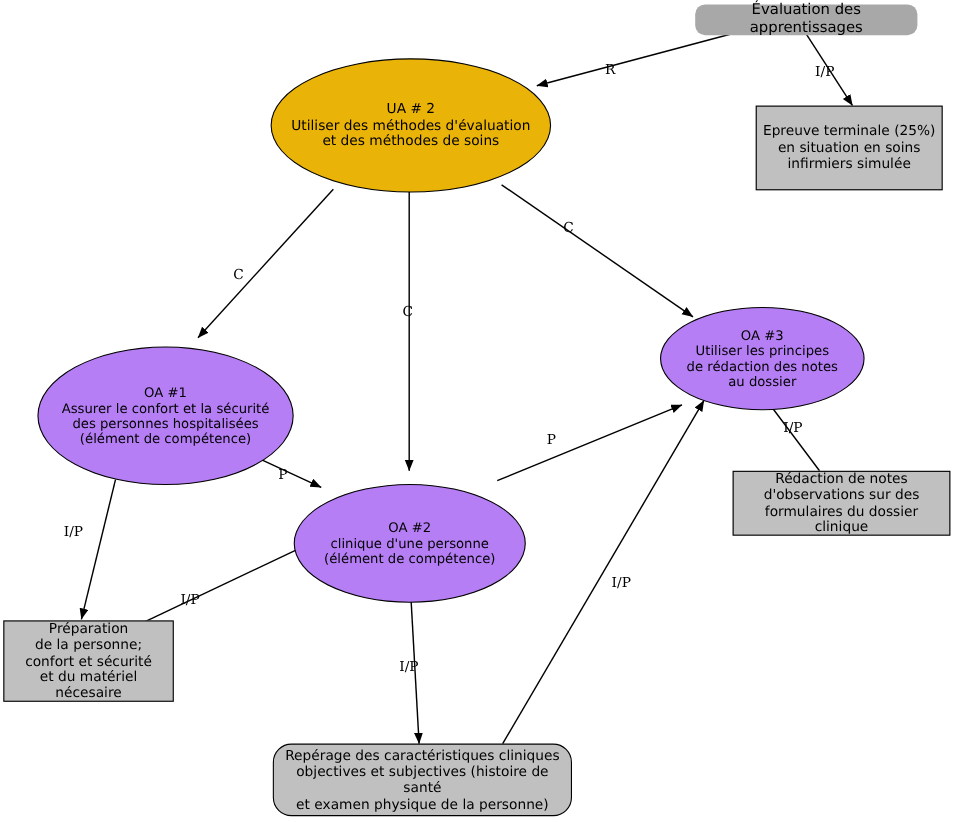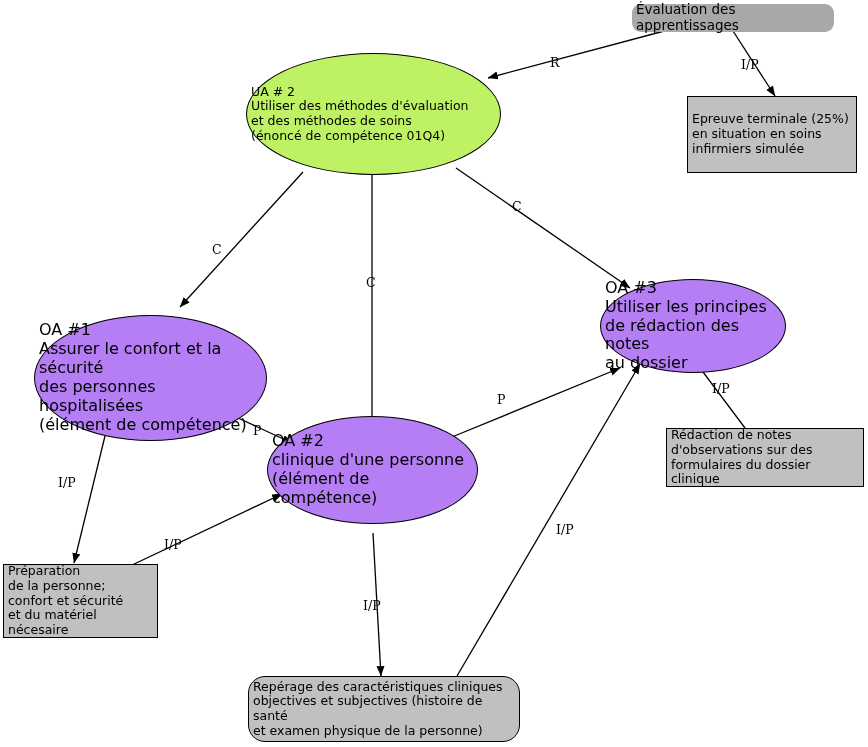--- a/index.html
+++ b/index.html
@@ -24,39 +24,40 @@
     width: 868px;
     height: 747px;
     pointer-events: none;
   }
   .node {
     position: absolute;
     box-sizing: border-box;
     display: flex;
     align-items: center;
     justify-content: center;
+    text-align: center;
     color: #000000;
     line-height: 1.18;
   }
   .node .txt {
     width: 100%;
     padding: 0 4px;
     box-sizing: border-box;
   }
   .ellipse {
     border: 1px solid #000000;
     border-radius: 50%;
   }
   .ellipse-yellow {
-    background: #bef264;
+    background: #eab308;
     font-size: 12.5px;
   }
   .ellipse-purple {
     background: #b57ef5;
-    font-size: 16px;
+    font-size: 12px;
   }
   .rect-gray {
     background: #c0c0c0;
     border: 1px solid #000000;
     font-size: 12.5px;
   }
   .rect-gray-soft {
     background: #a8a8a8;
     border: none;
     border-radius: 9px;
@@ -109,42 +110,41 @@
 
   <div class="node rect-gray-soft" style="left:632px; top:4px; width:202px; height:28px;">
     <div class="txt">Évaluation des apprentissages</div>
   </div>
 
   <div class="node ellipse ellipse-yellow" style="left:246px; top:53px; width:255px; height:122px;">
     <div class="txt">
       <div>UA # 2</div>
       <div>Utiliser des méthodes d'évaluation</div>
       <div>et des méthodes de soins</div>
-      <div>(énoncé de compétence 01Q4)</div>
     </div>
   </div>
 
   <div class="node rect-gray" style="left:687px; top:96px; width:170px; height:77px;">
     <div class="txt">
       <div>Epreuve terminale (25%)</div>
       <div>en situation en soins</div>
       <div>infirmiers simulée</div>
     </div>
   </div>
 
   <div class="node ellipse ellipse-purple" style="left:34px; top:315px; width:233px; height:126px;">
     <div class="txt">
       <div>OA #1</div>
       <div>Assurer le confort et la sécurité</div>
       <div>des personnes hospitalisées</div>
       <div>(élément de compétence)</div>
     </div>
   </div>
 
-  <div class="node ellipse ellipse-purple" style="left:267px; top:416px; width:211px; height:108px;">
+  <div class="node ellipse ellipse-purple" style="left:267px; top:440px; width:211px; height:108px;">
     <div class="txt">
       <div>OA #2</div>
       <div>clinique d'une personne</div>
       <div>(élément de compétence)</div>
     </div>
   </div>
 
   <div class="node ellipse ellipse-purple" style="left:600px; top:279px; width:186px; height:94px;">
     <div class="txt">
       <div>OA #3</div>

